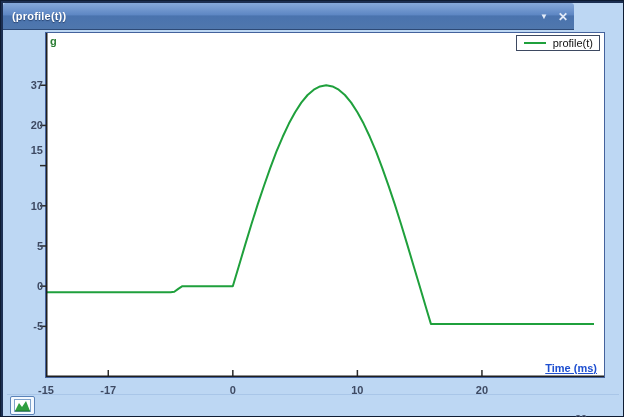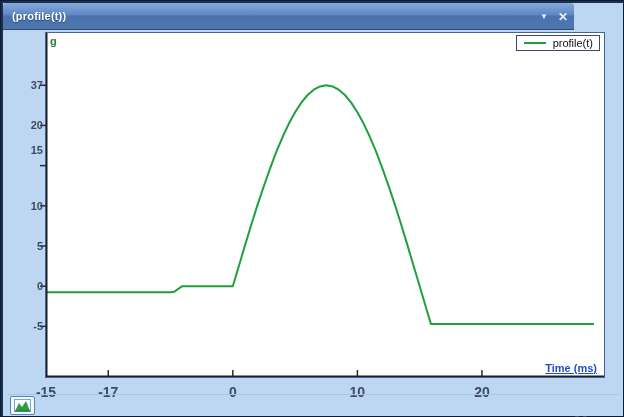--- a/index.html
+++ b/index.html
@@ -50,21 +50,21 @@
   .legend-line { width:22px; height:2px; }
   .legend-label { font-size:11px; color:#111111; line-height:1; }
   .y-tick-labels { position:absolute; left:10px; top:30px; width:30px; height:346px; }
   .y-tick-labels span {
     position:absolute; right:0; width:30px; text-align:right;
     font-size:11px; font-weight:600; color:#3e4a63;
   }
   .x-tick-labels { position:absolute; left:43px; top:379px; width:560px; height:16px; }
   .x-tick-labels span {
     position:absolute; width:34px; text-align:center;
-    font-size:14px; font-weight:600; color:#3e4a63;
+    font-size:11px; font-weight:600; color:#3e4a63;
   }
   .bottom-bar {
     position:absolute; left:4px; top:391px; right:4px; height:20px;
     border-top:1px solid #a9c6e8; padding-top:1px;
     display:flex; align-items:center;
   }
   .plot-tab-button {
     width:25px; height:19px; margin-left:3px;
     background:#f4f9ff; border:1px solid #5b83b8; border-radius:2px;
     display:flex; align-items:center; justify-content:center; cursor:pointer;

